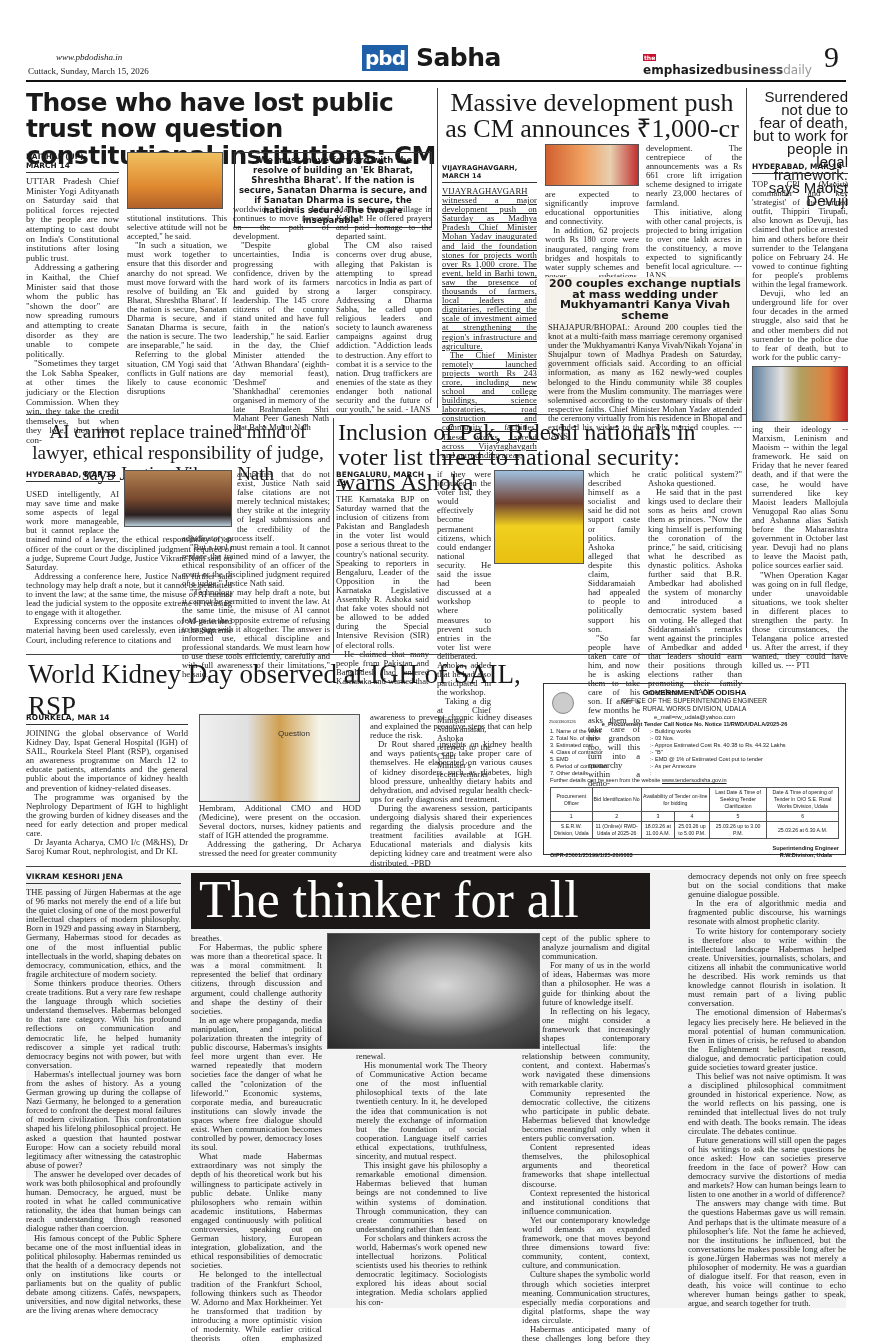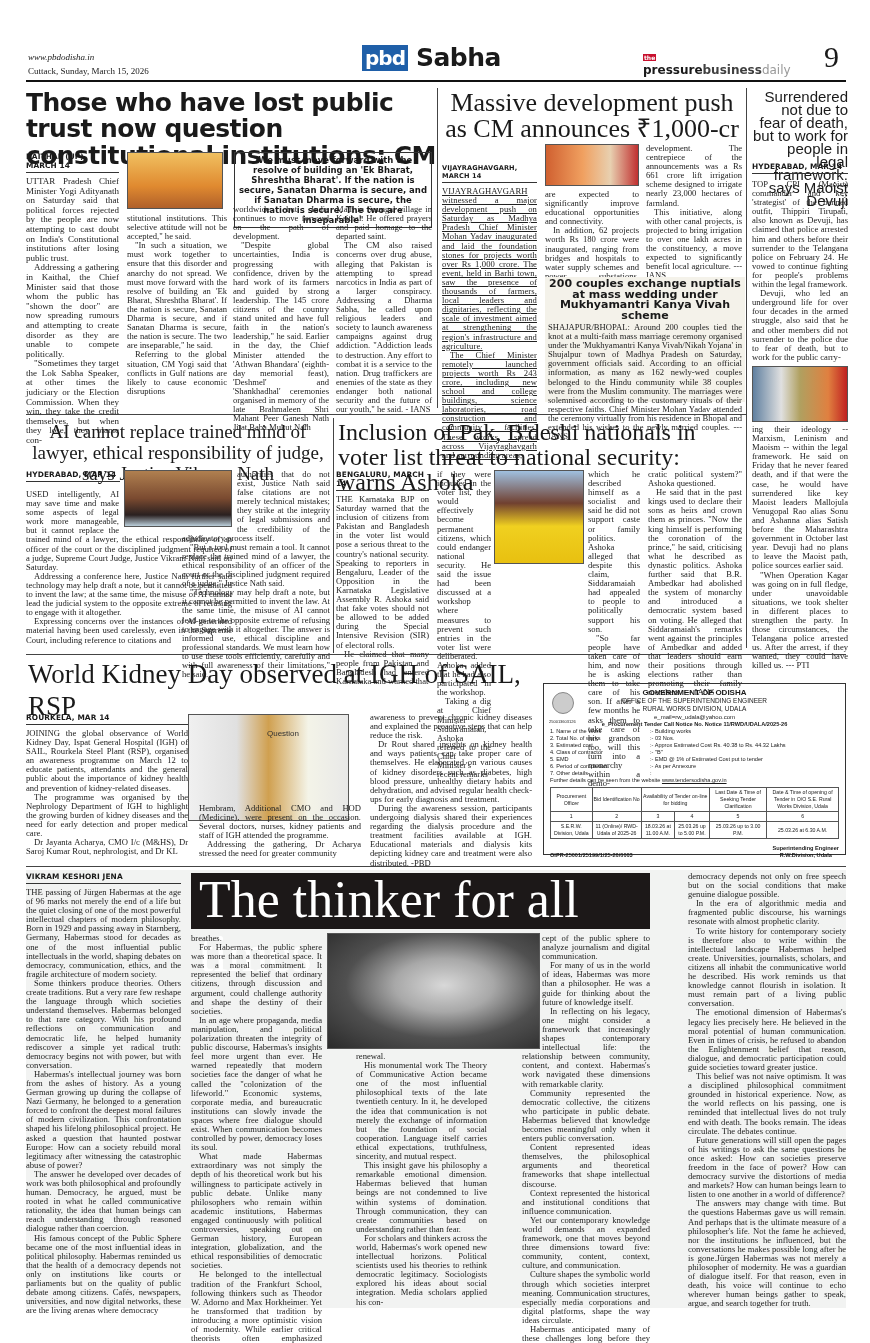--- a/index.html
+++ b/index.html
@@ -7,21 +7,21 @@
   .abs { position: absolute; }
   .body-text { font-family: "Liberation Serif", serif; font-size: 8.6px; line-height: 9.1px; text-align: justify; color: #222; }
   .body-text p { text-indent: 8px; }
   .body-text p.first { text-indent: 0; }
   .dateline { font-family: "DejaVu Sans", sans-serif; font-weight: bold; font-size: 7.4px; letter-spacing: 0.1px; border-bottom: 1px solid #333; padding-bottom: 2px; margin-bottom: 4px; }
   .rule { background: #444; height: 1px; }
   .vrule { background: #444; width: 1px; }
   .photo { background: linear-gradient(135deg, #8a6a4a, #c89a6a 40%, #e8c080 70%, #6a5040); border: 1px solid #555; }
 
   
-  .hdr-site { font-style: italic; font-size: 9px; }
+  .hdr-site { font-style: italic; font-size: 9px; margin-left: 28px; }
   .hdr-date { font-size: 9px; }
   .pbd-logo { background: #1f5fa8; color: #fff; font-family: "DejaVu Sans", sans-serif; font-weight: bold; font-size: 20px; padding: 0 3px; line-height: 26px; letter-spacing: -1px; }
   .states { font-family: "DejaVu Sans", sans-serif; font-weight: bold; font-size: 25px; letter-spacing: -0.5px; }
   .brand { font-family: "DejaVu Sans", sans-serif; font-weight: bold; font-size: 12px; }
   .brand .biz { color: #404040; }
   .brand .daily { color: #999; font-weight: normal; }
   .brand-the { background: #c8102e; color: #fff; font-size: 6px; padding: 0 1px; }
   .pageno { font-family: "Liberation Serif", serif; font-size: 30px; }
 
   .h-sans { font-family: "DejaVu Sans", sans-serif; font-weight: bold; letter-spacing: -0.6px; line-height: 1.05; }
@@ -38,21 +38,21 @@
 <body>
 
 <div class="abs hdr-site" style="left:28px;top:52px;">www.pbdodisha.in</div>
 <div class="abs hdr-date" style="left:28px;top:66px;">Cuttack, Sunday, March 15, 2026</div>
 <div class="abs" style="left:362px;top:43px;display:flex;align-items:center;gap:8px;">
   <span class="pbd-logo">pbd</span>
   <span class="states">Sabha</span>
 </div>
 <div class="abs brand" style="left:643px;top:49px;">
   <div><span class="brand-the">the</span></div>
-  <span>pressure</span><span class="biz">business</span><span class="daily">daily</span>
+  <span>emphasized</span><span class="biz">business</span><span class="daily">daily</span>
 </div>
 <div class="abs pageno" style="left:824px;top:40px;">9</div>
 <div class="abs rule" style="left:26px;top:80px;width:820px;height:2px;background:#111;"></div>
 
 <div class="abs h-sans" style="left:26px;top:90px;width:410px;font-size:25px;">Those who have lost public trust now question constitutional institutions: CM</div>
 <div class="abs" style="left:26px;top:152px;width:93px;">
   <div class="dateline">KAITHAL (UP), MARCH 14</div>
   <div class="body-text" style="font-size:9px;line-height:9.6px;">
     <p class="first">UTTAR Pradesh Chief Minister Yogi Adityanath on Saturday said that political forces rejected by the people are now attempting to cast doubt on India's Constitutional institutions after losing public trust.</p>
     <p>Addressing a gathering in Kaithal, the Chief Minister said that those whom the public has "shown the door" are now spreading rumours and attempting to create disorder as they are unable to compete politically.</p>
@@ -160,21 +160,21 @@
 
 <div class="abs h-serif" style="left:28px;top:658px;width:500px;font-size:27px;line-height:32px;font-family:Liberation Serif, serif;">World Kidney Day observed at IGH of SAIL, RSP</div>
 <div class="abs" style="left:26px;top:713px;width:162px;">
   <div class="dateline">ROURKELA, MAR 14</div>
   <div class="body-text" style="margin-top:4px;">
     <p class="first">JOINING the global observance of World Kidney Day, Ispat General Hospital (IGH) of SAIL, Rourkela Steel Plant (RSP), organised an awareness programme on March 12 to educate patients, attendants and the general public about the importance of kidney health and prevention of kidney-related diseases.</p>
     <p>The programme was organised by the Nephrology Department of IGH to highlight the growing burden of kidney diseases and the need for early detection and proper medical care.</p>
     <p>Dr Jayanta Acharya, CMO I/c (M&amp;HS), Dr Saroj Kumar Rout, nephrologist, and Dr KL</p>
   </div>
 </div>
-<div class="abs photo" style="left:188px;top:714px;width:161px;height:107px;background:linear-gradient(90deg,#f0f0f0,#e0e0e0 30%,#d0a050 50%,#f4f4e8 75%,#e8e8e8);">
+<div class="abs photo" style="left:199px;top:714px;width:161px;height:88px;background:linear-gradient(90deg,#f0f0f0,#e0e0e0 30%,#d0a050 50%,#f4f4e8 75%,#e8e8e8);">
   <span style="position:absolute;left:78px;top:14px;font-family:'Liberation Sans',sans-serif;font-size:8px;color:#333;">Question</span>
 </div>
 <div class="abs body-text" style="left:199px;top:804px;width:162px;">
   <p class="first">Hembram, Additional CMO and HOD (Medicine), were present on the occasion. Several doctors, nurses, kidney patients and staff of IGH attended the programme.</p>
   <p>Addressing the gathering, Dr Acharya stressed the need for greater community</p>
 </div>
 <div class="abs body-text" style="left:370px;top:713px;width:162px;">
   <p class="first">awareness to prevent chronic kidney diseases and explained the proactive steps that can help reduce the risk.</p>
   <p>Dr Rout shared insights on kidney health and ways patients can take proper care of themselves. He elaborated on various causes of kidney disorders such as diabetes, high blood pressure, unhealthy dietary habits and dehydration, and advised regular health check-ups for early diagnosis and treatment.</p>
   <p>During the awareness session, participants undergoing dialysis shared their experiences regarding the dialysis procedure and the treatment facilities available at IGH. Educational materials and dialysis kits depicting kidney care and treatment were also distributed. -PBD</p>

